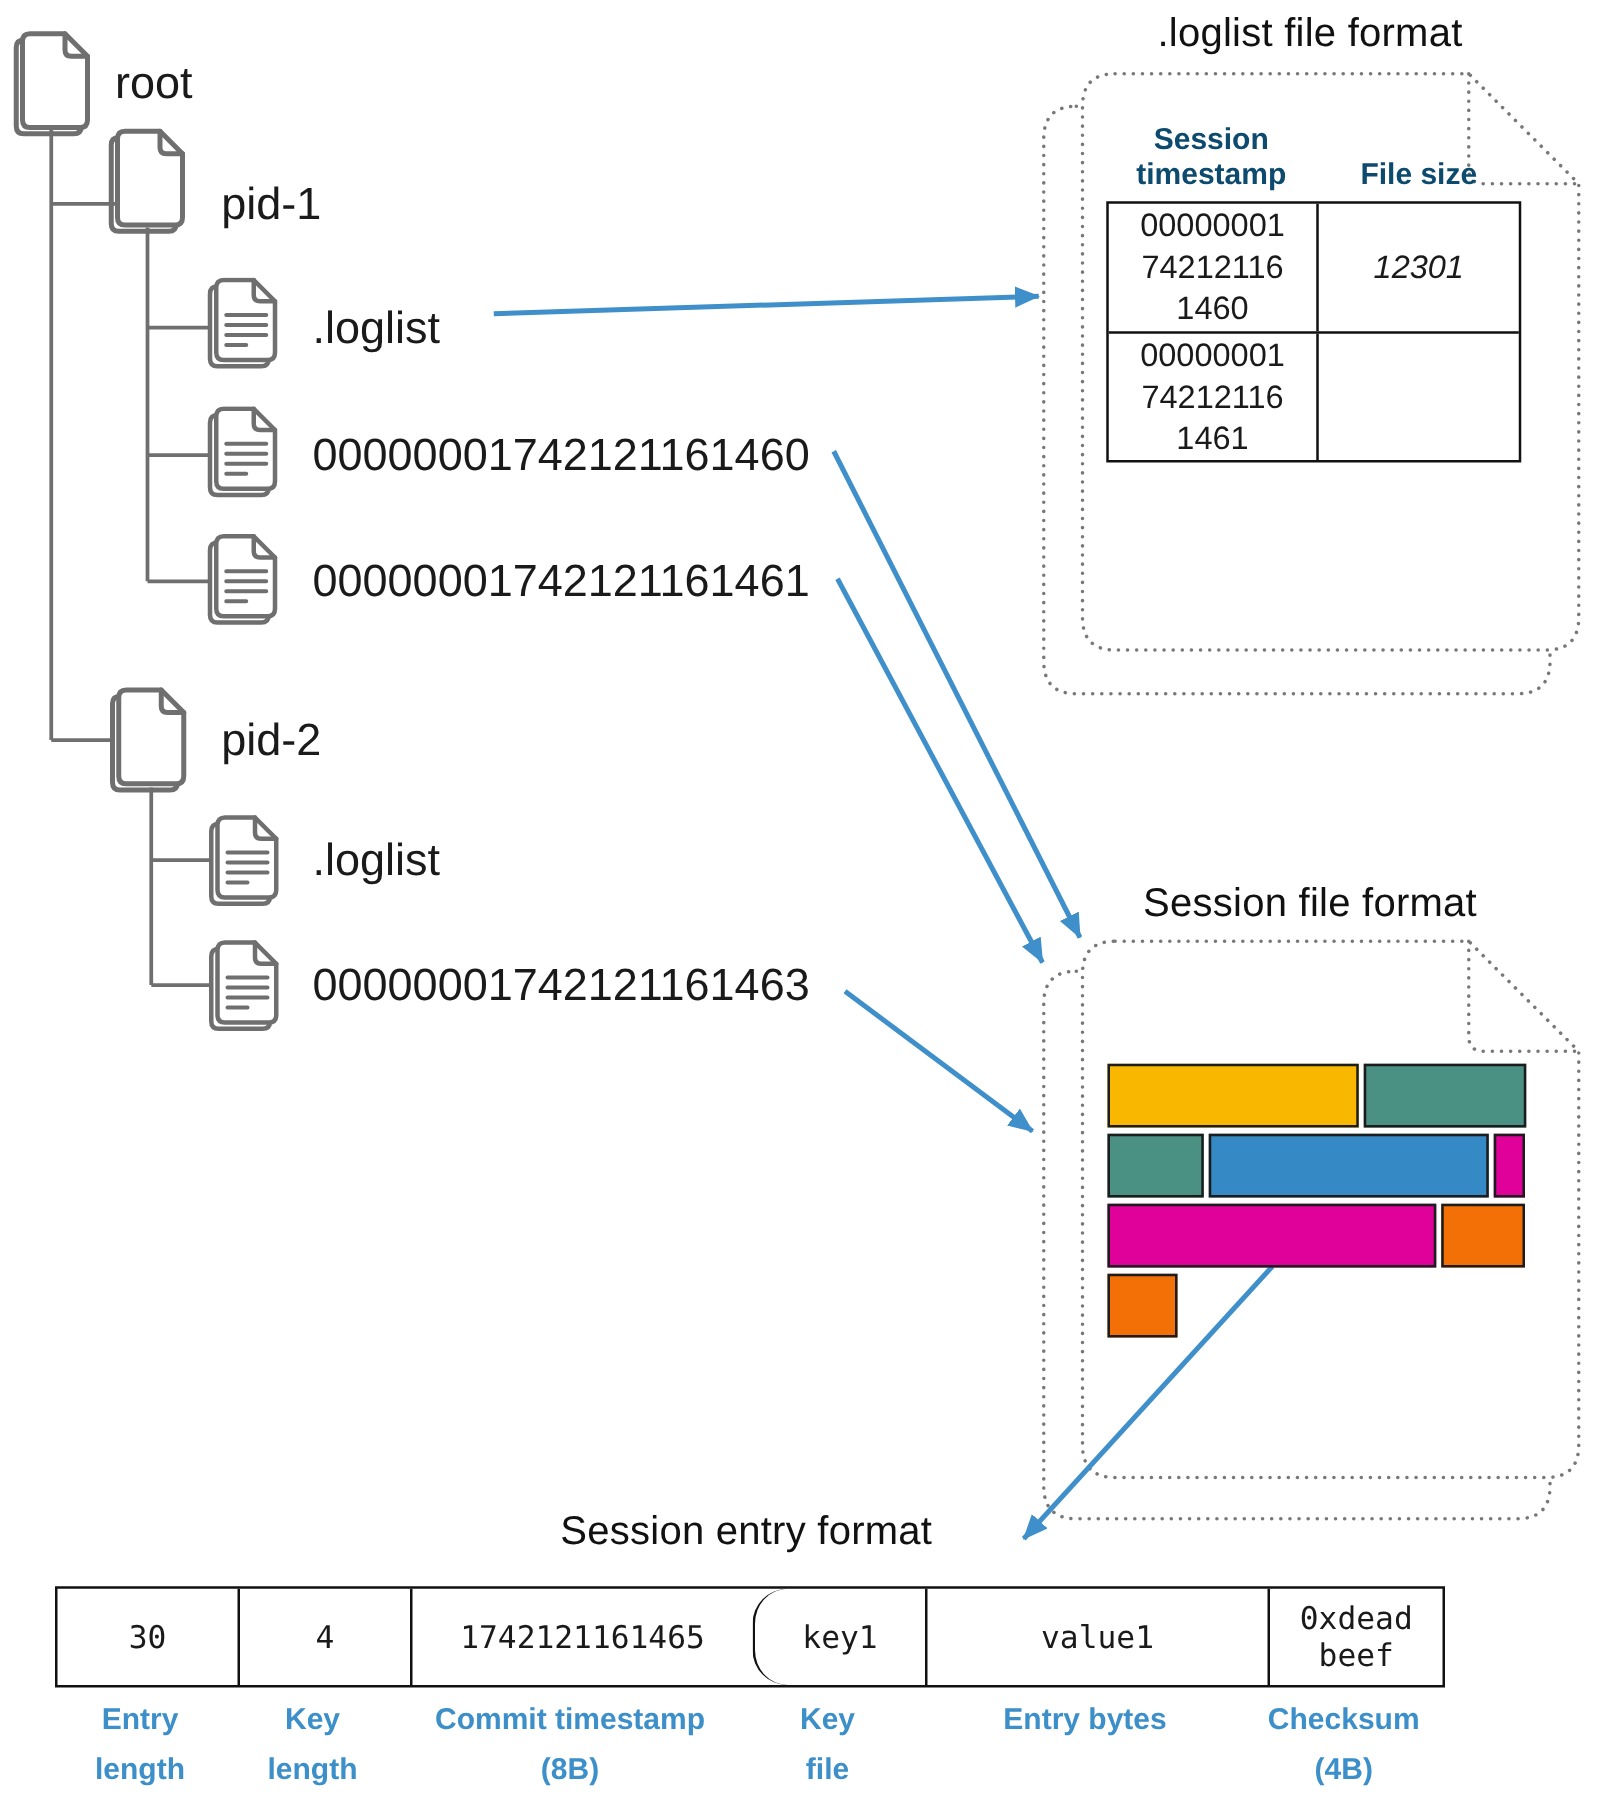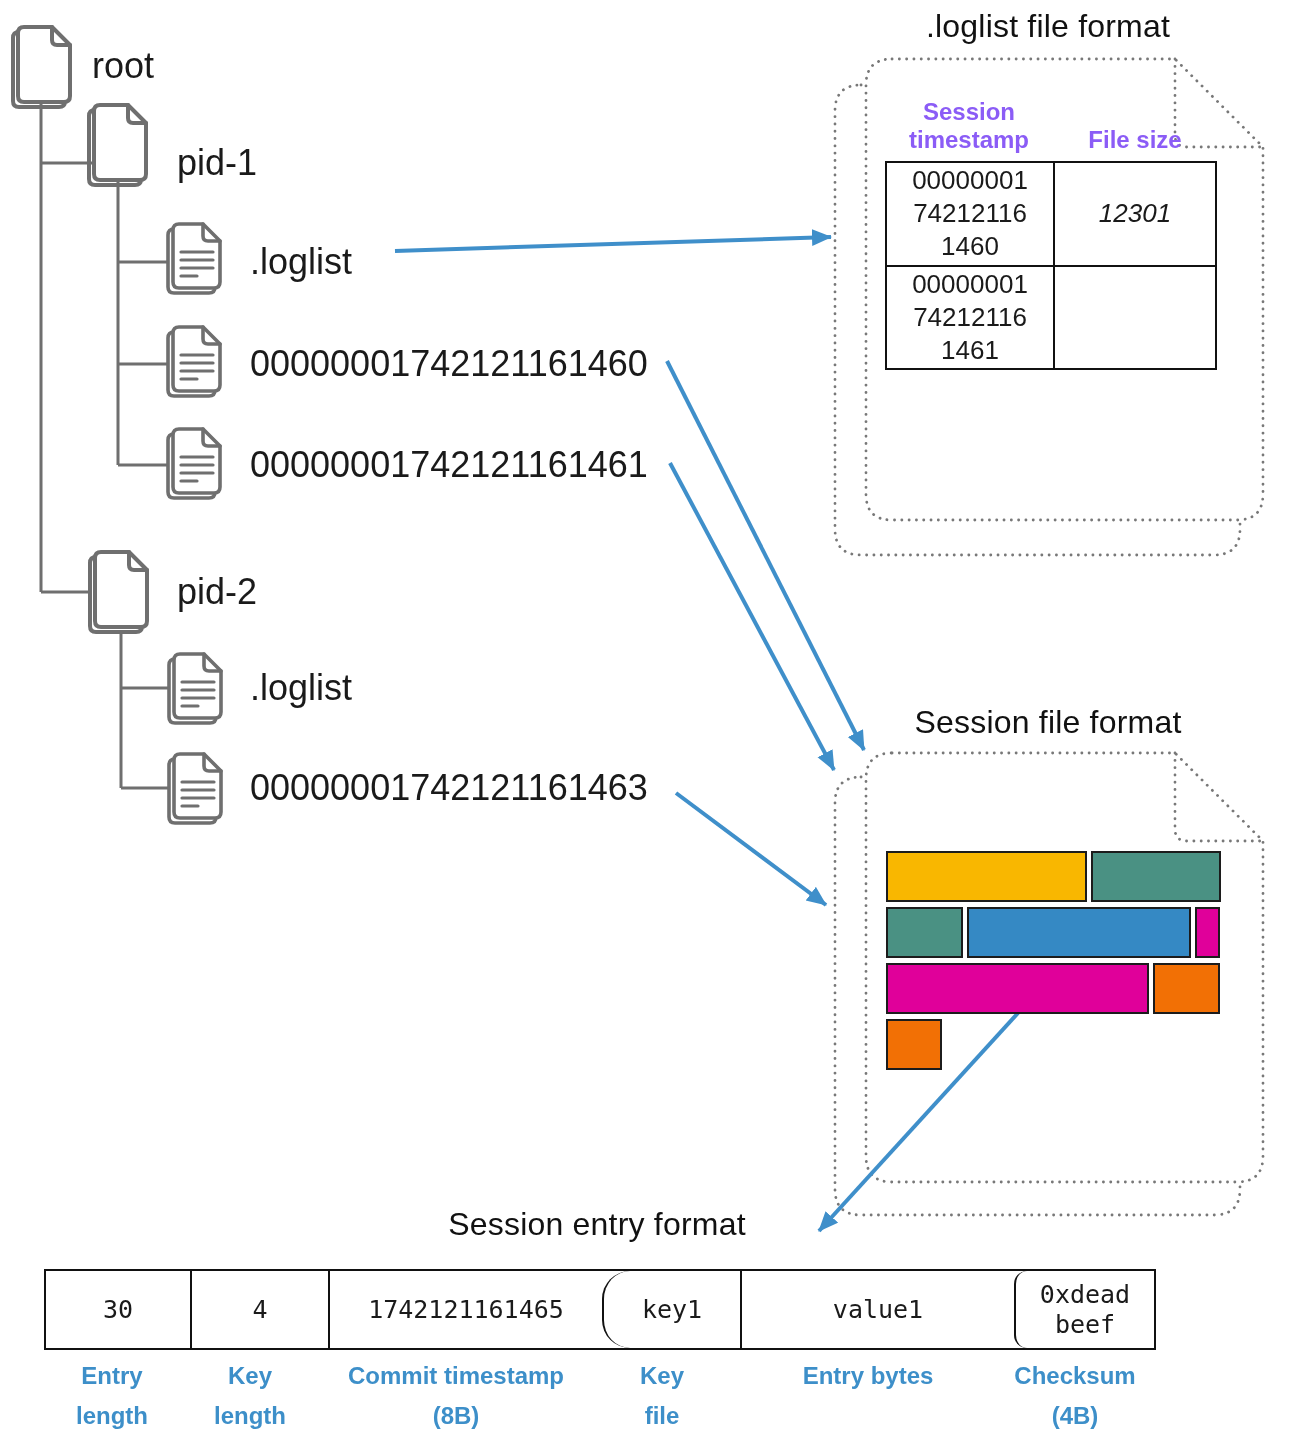--- a/index.html
+++ b/index.html
@@ -20,21 +20,21 @@
     position:absolute; font-size:36px; font-weight:500; height:48px; line-height:48px;
     white-space:nowrap; color:#1a1a1a;
   }
 
   
   .loglist-headers {
     position:absolute; left:885px; top:90px; width:332px; height:64px;
     display:flex; align-items:flex-end;
   }
   .loglist-headers .hcell {
-    text-align:center; font-size:24px; font-weight:700; color:#8b5cf6; line-height:28px;
+    text-align:center; font-size:24px; font-weight:700; color:#0c4a6e; line-height:28px;
   }
   .loglist-headers .hcell.c1 { width:168px; }
   .loglist-headers .hcell.c2 { width:164px; }
   .hwrap { display:inline-block; width:150px; }
 
   .loglist-table {
     position:absolute; left:885px; top:161px; width:332px; height:209px;
     border:2.5px solid #111; box-sizing:border-box; background:#fff;
     display:flex; flex-direction:column;
   }
@@ -225,21 +225,21 @@
     </div>
     <div class="ecell" style="width:274px;">
       <span>1742121161465</span>
     </div>
     <div class="ecell" style="width:138px;border-radius:28px;">
       <span>key1</span>
     </div>
     <div class="ecell" style="width:274px;">
       <span>value1</span>
     </div>
-    <div class="ecell" style="width:140px;border-radius:13px;">
+    <div class="ecell" style="width:140px;">
       <span class="checksum-wrap">0xdeadbeef</span>
     </div>
   </div>
 
   <div class="entry-label" style="left:112px;  width:95px;">Entry length (4B)</div>
   <div class="entry-label" style="left:250px;  width:95px;">Key length (4B)</div>
   <div class="entry-label" style="left:456px;  width:240px;">Commit timestamp (8B)</div>
   <div class="entry-label" style="left:662px;  width:85px;">Key file</div>
   <div class="entry-label" style="left:868px;  width:170px;">Entry bytes</div>
   <div class="entry-label" style="left:1075px; width:135px;">Checksum (4B)</div>

